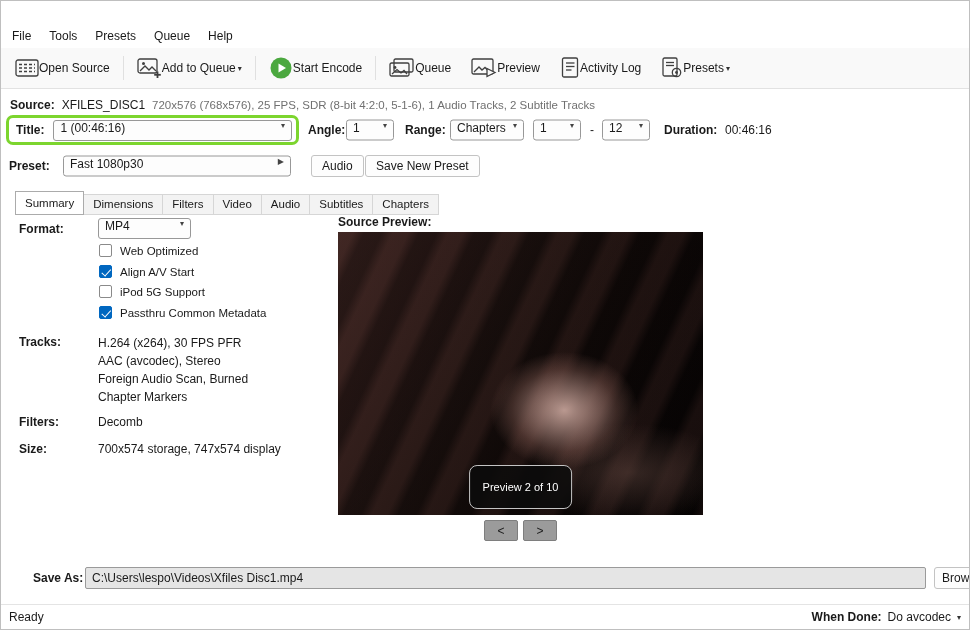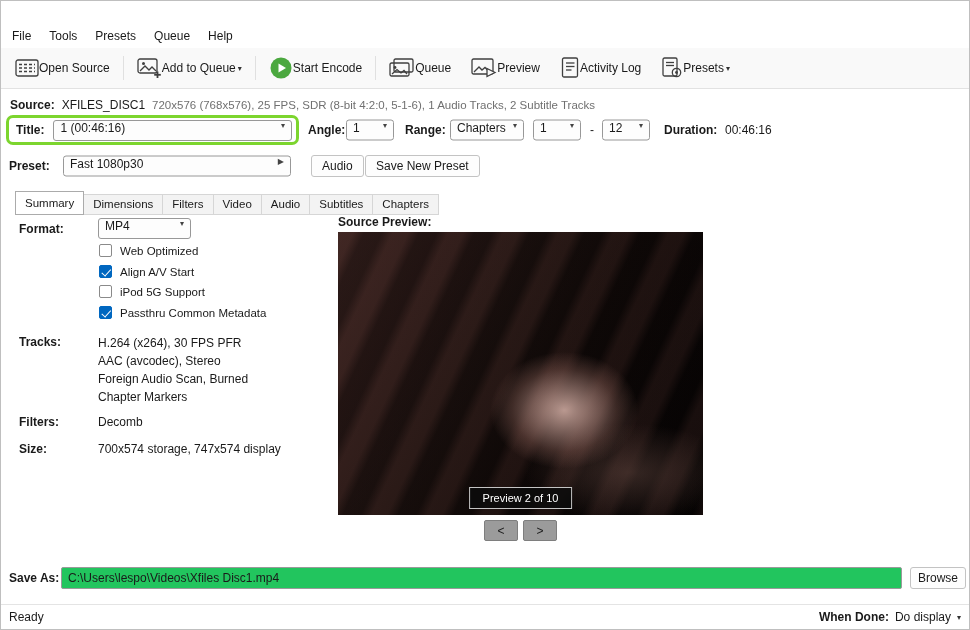--- a/index.html
+++ b/index.html
@@ -58,27 +58,27 @@
   .tracks { line-height:18px; }
 
   
   .preview-label { position:absolute; left:337px; top:214px; font-weight:bold; }
   .preview-img { position:absolute; left:337px; top:231px; width:365px; height:283px; background:
       radial-gradient(95px 75px at 62% 63%, rgba(216,178,168,0.85), rgba(150,105,95,0.35) 55%, rgba(0,0,0,0) 78%),
       radial-gradient(150px 70px at 80% 85%, rgba(110,80,72,0.45), rgba(0,0,0,0) 70%),
       repeating-linear-gradient(115deg, rgba(96,58,52,0.22) 0px, rgba(96,58,52,0.22) 14px, rgba(12,7,6,0.28) 24px, rgba(12,7,6,0.28) 40px, rgba(96,58,52,0.22) 50px),
       linear-gradient(118deg, #38221f 0%, #2a1917 18%, #1a100e 40%, #0e0807 60%, #070404 80%, #020101 100%);
       background-color:#0a0606; }
-  .preview-badge { position:absolute; left:50%; bottom:6px; transform:translateX(-50%); background:rgba(12,12,12,0.85); border:1px solid #c4c4c4; border-radius:0; color:#fff; font-size:11px; padding:4px 13px; white-space:nowrap; }
+  .preview-badge { position:absolute; left:50%; bottom:6px; transform:translateX(-50%); background:rgba(12,12,12,0.85); border:1px solid #c4c4c4; border-radius:8px; color:#fff; font-size:11px; padding:15px 13px; white-space:nowrap; }
   .preview-nav { position:absolute; left:337px; top:519px; width:365px; display:flex; justify-content:center; gap:5px; }
   .nav-btn { width:34px; height:21px; background:#9b9b9b; border:1px solid #7e7e7e; border-radius:2px; display:flex; align-items:center; justify-content:center; color:#1c1c1c; }
 
   
-  .saveas-row { top:566px; height:22px; }
-  .saveas-input { position:absolute; left:60px; top:0; width:841px; height:22px; border:1px solid #9a9a9a; border-radius:2px; padding:0 6px; font-size:12px; font-family:"Liberation Sans", sans-serif; color:#1a1a1a; background:#22c55e; }
+  .saveas-row { top:566px; height:22px;margin-left:24px; }
+  .saveas-input { position:absolute; left:60px; top:0; width:841px; height:22px; border:1px solid #9a9a9a; border-radius:2px; padding:0 6px; font-size:12px; font-family:"Liberation Sans", sans-serif; color:#1a1a1a; background:#e5e5e5; }
   .browse-btn { position:absolute; left:909px; top:0; width:56px; }
 
   
   .statusbar { position:absolute; left:0; right:0; bottom:0; height:25px; border-top:1px solid #e4e4e4; display:flex; align-items:center; padding:0 8px; background:#fff; }
   .when-done { margin-left:auto; display:flex; align-items:center; gap:6px; }
   .wd-chev { font-size:8px; color:#333; }
 
   svg .ln { stroke:#3f3f3f; stroke-width:1.3; fill:none; }
 </style>
 </head>
@@ -294,18 +294,18 @@
   <div class="row saveas-row">
     <span class="abs bold" style="left:8px">Save As:</span>
     <input class="saveas-input" type="text" value="C:\Users\lespo\Videos\Xfiles Disc1.mp4" style="">
     <div class="btn browse-btn">Browse</div>
   </div>
 
   <div class="statusbar">
     <span>Ready</span>
     <div class="when-done">
       <span class="bold">When Done:</span>
-      <span>Do display</span>
+      <span>Do avcodec</span>
       <span class="wd-chev">▾</span>
     </div>
   </div>
 
 </div>
 
 </body></html>

